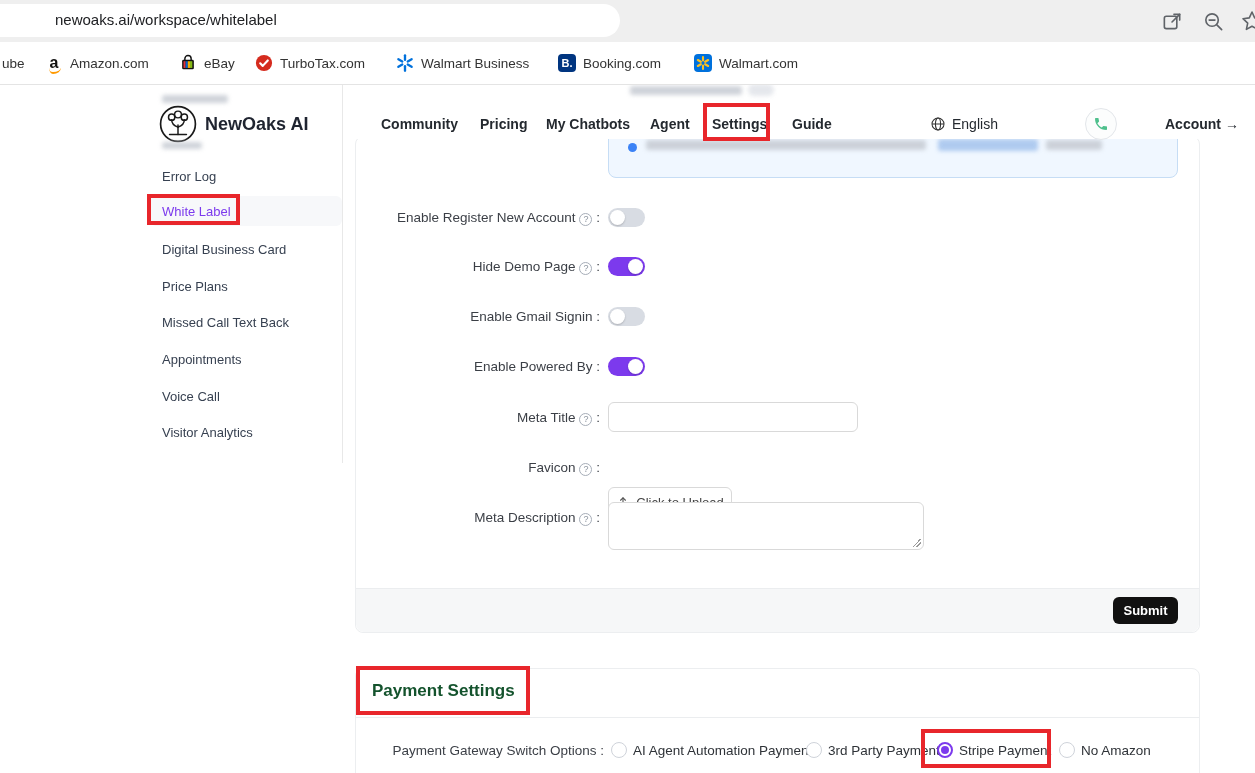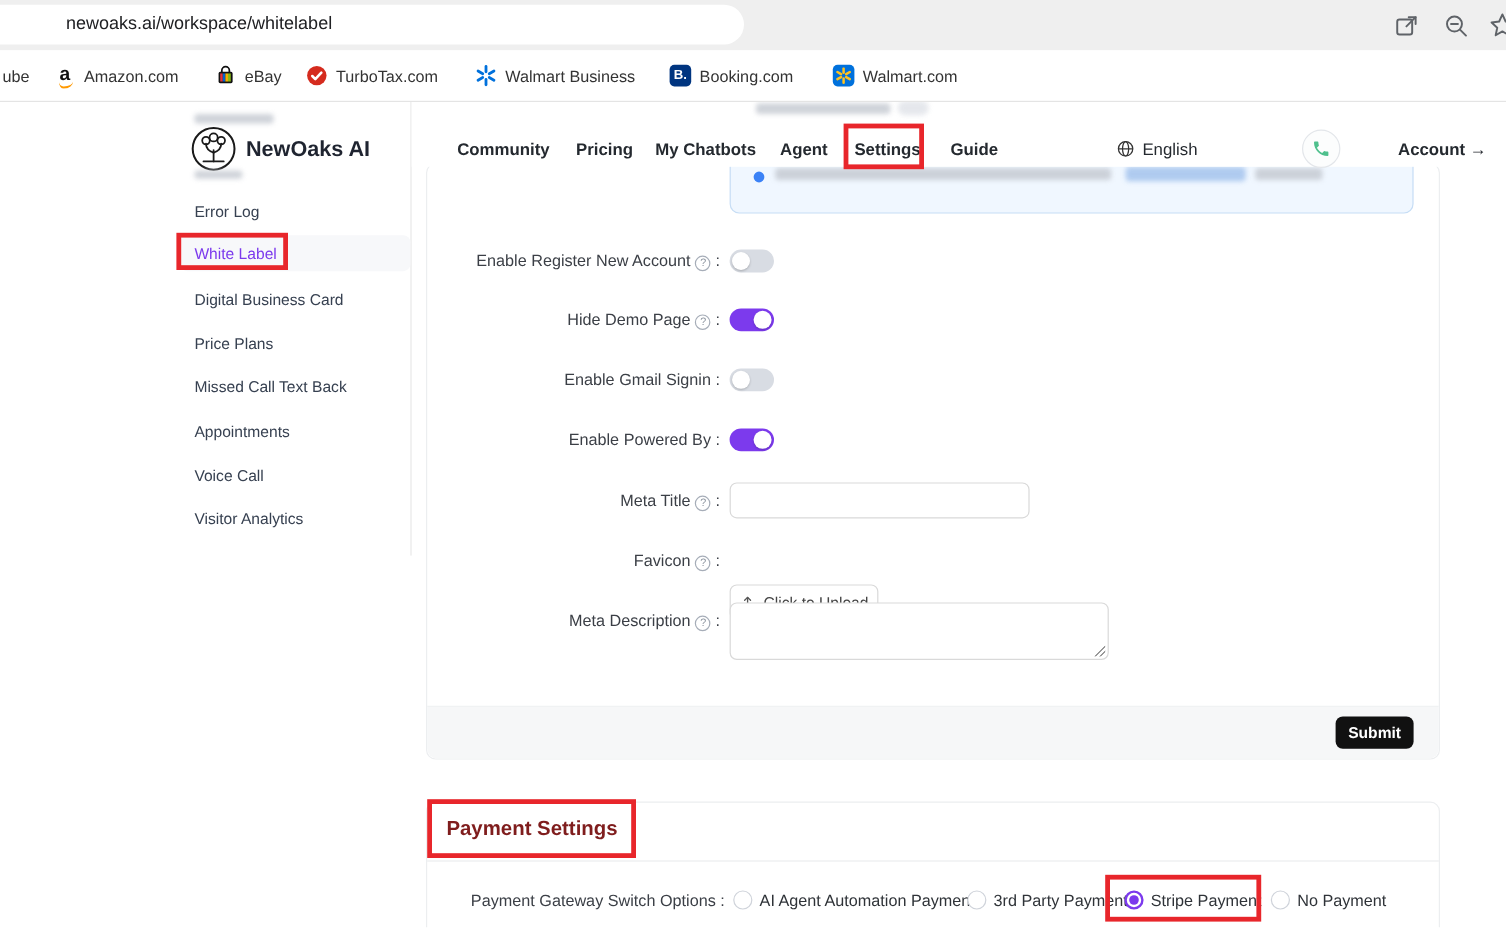--- a/index.html
+++ b/index.html
@@ -40,21 +40,21 @@
   
   .alert { left:608px; top:128px; width:570px; height:50px; background:#f0f7ff; border:1px solid #c6ddf5; border-radius:8px; z-index:1; }
   .alert-dot { left:628px; top:143px; width:9px; height:9px; border-radius:50%; background:var(--link_blue); z-index:2; }
   .alert-line2 { left:646px; top:153px; font-size:13px; color:#55657a; z-index:2; }
 
   
   .card { background:#fff; border:1px solid #eceef0; border-radius:8px; }
   .form-card { left:355px; top:136px; width:845px; height:497px; z-index:0; }
   .pay-card { left:355px; top:668px; width:845px; height:122px; z-index:0; }
   .pay-divider { left:356px; top:717px; width:843px; height:1px; background:#ebedef; z-index:1; }
-  .pay-title { left:372px; top:681px; font-size:17px; font-weight:bold; color:#7f1d1d; z-index:2; }
+  .pay-title { left:372px; top:681px; font-size:17px; font-weight:bold; color:#14532d; z-index:2; }
   .footer-strip { left:356px; top:588px; width:843px; height:44px; background:#f6f7f8; border-top:1px solid #ebedef; border-radius:0 0 8px 8px; z-index:2; }
   .submit-btn { left:1113px; top:597px; width:65px; height:27px; background:var(--submit_bg); color:#fff; border:none; border-radius:6px; font-size:13px; font-weight:600; font-family:"Liberation Sans",sans-serif; cursor:pointer; z-index:3; }
 
   
   .form-label { right:655px; text-align:right; font-size:13.5px; color:#3b3f46; z-index:2; white-space:nowrap; }
   .form-label::after { content:" :"; color:#3b3f46; }
   .q-icon { display:inline-block; width:13px; height:13px; border:1px solid #a6adb8; border-radius:50%; color:#8b939e; font-size:9px; line-height:11px; text-align:center; margin-left:4px; vertical-align:0px; }
   .q-icon::before { content:"?"; }
   .toggle { left:608px; width:37px; height:19px; border-radius:10px; cursor:pointer; z-index:2; }
   .toggle .knob { position:absolute; top:2px; width:15px; height:15px; border-radius:50%; background:#fff; box-shadow:0 1px 2px rgba(0,0,0,.2); }
@@ -297,15 +297,15 @@
   <div class="abs radio-label" style="left:633px">AI Agent Automation Payment</div>
 
   <div class="abs radio" style="left:806px"></div>
   <div class="abs radio-label" style="left:828px">3rd Party Payment</div>
 
   <div class="abs radio checked" style="left:937px"></div>
   <div class="abs radio-label" style="left:959px">Stripe Payment</div>
   <div class="abs redbox" style="left:921px;top:729px;width:130px;height:39px"></div>
 
   <div class="abs radio" style="left:1059px"></div>
-  <div class="abs radio-label" style="left:1081px">No Payment</div>
+  <div class="abs radio-label" style="left:1081px">No Amazon</div>
 
 </div>
 
 </body></html>

